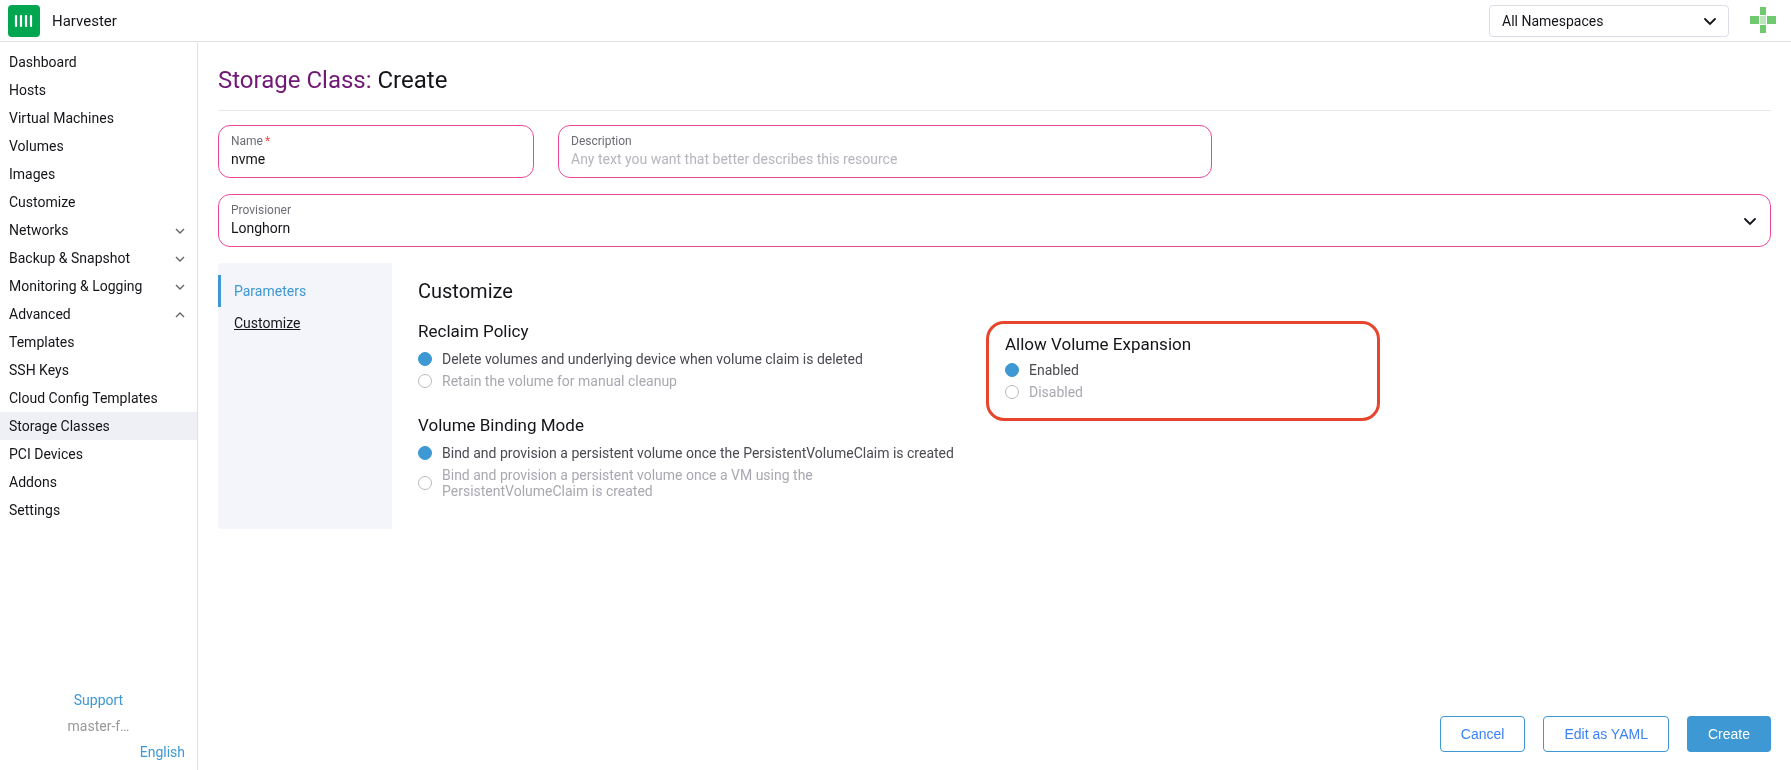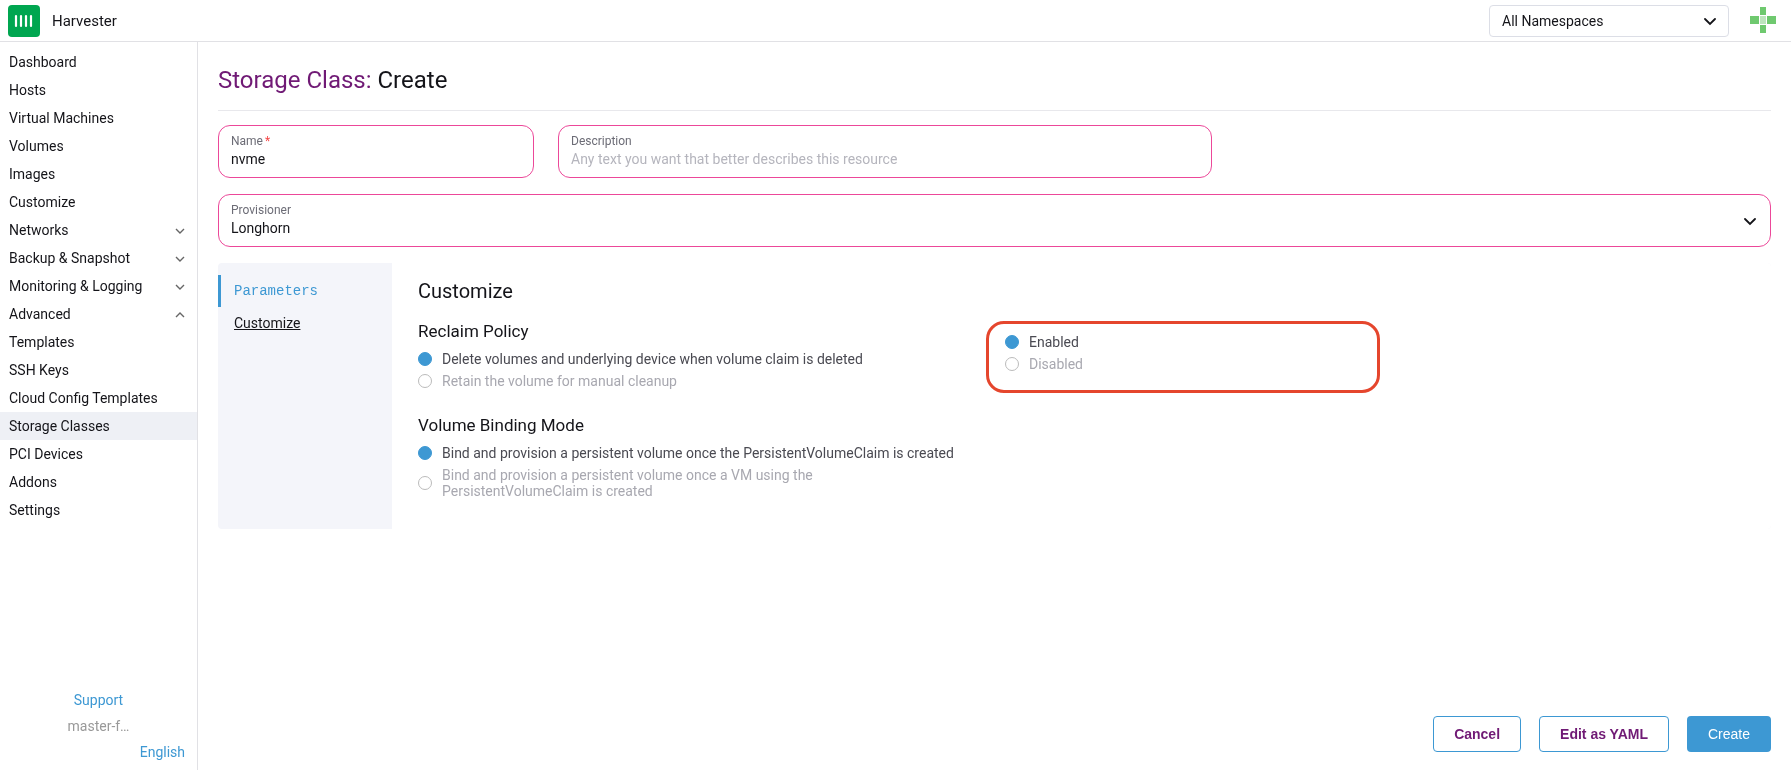--- a/index.html
+++ b/index.html
@@ -42,21 +42,21 @@
     .field.provisioner { width: 100%; display: flex; flex-direction: column; position: relative; }
     .field-label { font-size: 12px; color: #6c6c76; margin-bottom: 3px; }
     .field-label .req { color: #f64747; margin-left: 2px; }
     .field-value { font-size: 14px; color: #141419; }
     .field-placeholder { font-size: 14px; color: #b5b5bd; }
     .field.provisioner .chev-dd { position: absolute; right: 14px; top: 50%; transform: translateY(-50%); }
     
     .panel { display: flex; background: #f4f5fa; border-radius: 4px; min-height: 232px; }
     .tabs { width: 174px; padding: 12px 0; }
     .tab { padding: 8px 18px 8px 16px; font-size: 14px; cursor: pointer; }
-    .tab.sel { color: #3d98d3; border-left: 3px solid #3d98d3; padding-left: 13px; font-family: Liberation Mono, monospace; }
+    .tab.sel { color: #3d98d3; border-left: 3px solid #3d98d3; padding-left: 13px; }
     .tab.active-under { text-decoration: underline; }
     .panel-body { flex: 1; background: #fff; border-radius: 0 4px 4px 0; padding: 16px 26px 24px 26px; margin-left: 0; }
     .panel-heading { font-size: 20px; font-weight: 400; margin-bottom: 18px; }
     
     .cols { display: flex; gap: 28px; }
     .col-left { width: 540px; }
     .col-right { flex: 1; position: relative; }
     
     .subhead { font-size: 17px; font-weight: 400; margin-bottom: 10px; }
     .radio-row { display: flex; align-items: center; gap: 10px; font-size: 14px; color: #4a4a52; margin-bottom: 6px; }
@@ -64,21 +64,21 @@
     .radio-dot { width: 14px; height: 14px; border-radius: 50%; border: 1px solid #bbb; flex-shrink: 0; }
     .radio-dot.on { background: #3d98d3; border-color: #3d98d3; }
     
     .section-gap { height: 20px; }
     
     .highlight-box { border: 3px solid #e5462d; border-radius: 18px; padding: 10px 16px 12px 16px; width: 394px; }
     .highlight-box .subhead { margin-bottom: 8px; }
     
     .footer-actions { margin-top: auto; display: flex; justify-content: flex-end; gap: 18px; padding-top: 30px; }
     .btn { padding: 9px 20px; border-radius: 4px; font-size: 14px; cursor: pointer; border: 1px solid transparent; }
-    .btn.outline { border-color: #3d98d3; color: #701a75; background: #fff; font-weight: bold; }
+    .btn.outline { border-color: #3d98d3; color: #3b82f6; background: #fff; }
     .btn.primary { background: #3d98d3; color: #fff; }
   </style>
 </head>
 <body>
 
 <div class="topbar">
   <div class="topbar-left">
     <div class="logo">
       <svg width="24" height="18" viewBox="0 0 24 18">
         <rect x="0" y="0" width="24" height="18" rx="6" fill="none"></rect>
@@ -240,20 +240,21 @@
               <span class="radio-dot on"></span>
               <span>Bind and provision a persistent volume once the PersistentVolumeClaim is created</span>
             </div>
             <div class="radio-row unsel">
               <span class="radio-dot"></span>
               <span>Bind and provision a persistent volume once a VM using the PersistentVolumeClaim is created</span>
             </div>
           </div>
           <div class="col-right">
             <div class="highlight-box">
+              <div class="subhead">Allow Volume Expansion</div>
               <div class="radio-row">
                 <span class="radio-dot on"></span>
                 <span>Enabled</span>
               </div>
               <div class="radio-row unsel">
                 <span class="radio-dot"></span>
                 <span>Disabled</span>
               </div>
             </div>
           </div>

